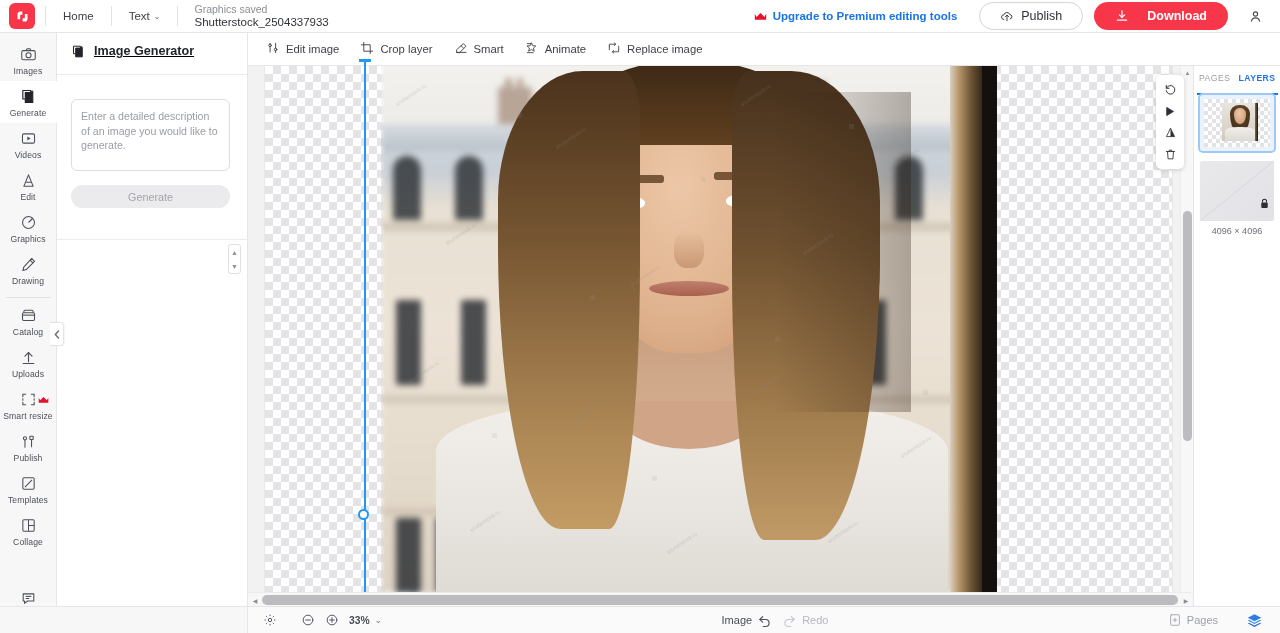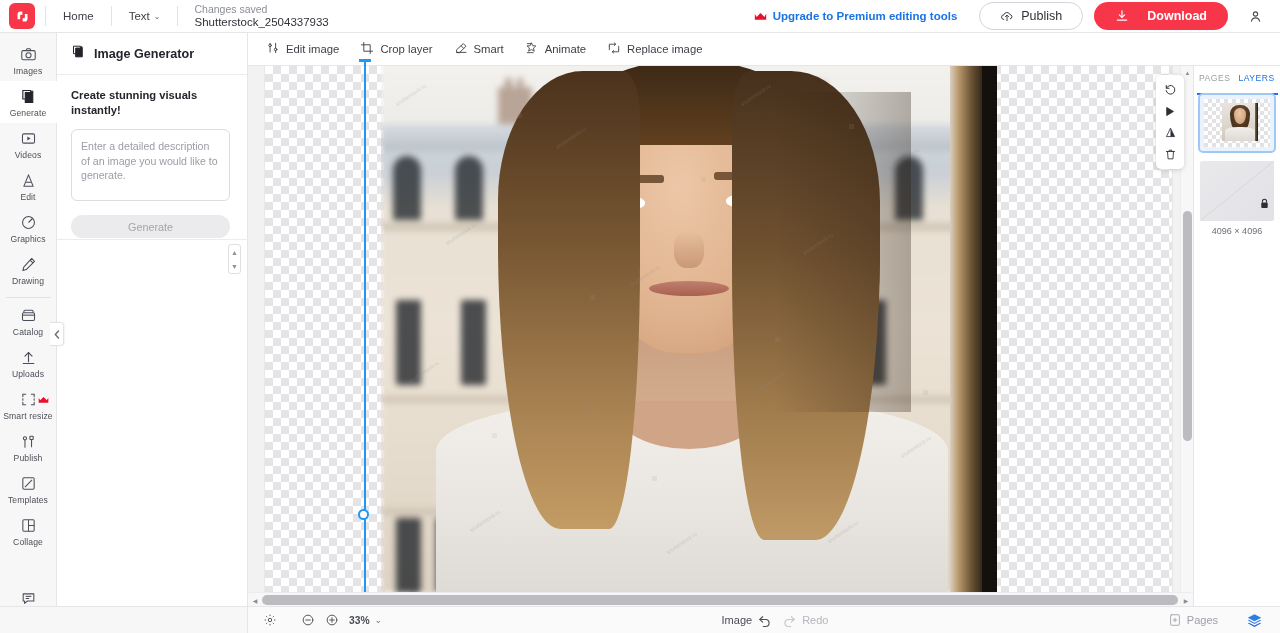--- a/index.html
+++ b/index.html
@@ -82,22 +82,22 @@
     justify-content: center; cursor: pointer; z-index: 30;
     box-shadow: 1px 0 2px rgba(0,0,0,.05);
   }
 
   
   .panel {
     position: absolute; left: 57px; top: 33px; width: 191px; height: 600px;
     background: #ffffff; border-right: 1px solid #e6e6e8;
   }
   .panel-head {
-    display: flex; align-items: center; gap: 8px;
-    padding: 11px 12px 11px 14px; border-bottom: 1px solid #ececee;
+    display: flex; gap: 8px;
+    padding: 11px 12px 11px 14px; border-bottom: 1px solid #ececee; text-decoration: underline;
   }
   .panel-title { font-size: 12.6px; font-weight: bold; color: #23252b; }
   .panel-body { padding: 13px 14px 0; }
   .panel-h1 { font-size: 11.2px; font-weight: bold; color: #23252b; line-height: 1.35; }
   .panel-h2 { font-size: 11.2px; color: #3f4148; line-height: 1.35; }
   .prompt-box {
     margin-top: 11px; width: 159px; height: 72px;
     border: 1px solid #dcdde1; border-radius: 6px;
     padding: 9px 9px; font-size: 10.6px; color: #9a9da5; line-height: 1.38;
     background: #fff; resize: none; font-family: "Liberation Sans", sans-serif;
@@ -229,21 +229,21 @@
   .hsb-btn { position:absolute; top:0; width:14px; height:14px; display:flex; align-items:center; justify-content:center; font-size:6px; color:#8b8e96; cursor:pointer; }
   .hsb-thumb { position:absolute; left:14px; top:2px; width:916px; height:10px; background:#bcbcc0; border-radius:5px; cursor:pointer; }
 
   
   .rpanel {
     position:absolute; left:1193px; top:66px; width:87px; height:540px;
     background:#fff; border-left:1px solid #e6e6e8;
   }
   .rtabs { display:flex; align-items:center; height:22px; padding:0 3px 0 5px; gap:8px; position:relative; }
   .rtab { font-size:8.6px; letter-spacing:.5px; color:#9a9da4; cursor:pointer; padding-bottom:4px; padding-top:6px; }
-  .rtab.active { color:#1b74e4; font-weight:normal; }
+  .rtab.active { color:#1b74e4; font-weight:bold; }
   .rtab-underline { position:absolute; left:3px; top:27px; width:81px; height:2px; background:#1b74e4; }
   .layer {
     margin:7px 6px 0; height:56px; border-radius:3px; position:relative; cursor:pointer;
   }
   .layer.selected { outline:2px solid #9fc8f5; background:#eaf3fd; }
   .layer-checker {
     position:absolute; inset:4px;
     background-color:#fff;
     background-image:
       linear-gradient(45deg,#e2e2e4 25%,transparent 25%,transparent 75%,#e2e2e4 75%),
@@ -290,21 +290,21 @@
     <div class="topbtn">
       <span>Home</span>
     </div>
     <div class="topdiv"></div>
     <div class="topbtn">
       <span>Text</span>
       <span class="caret">⌄</span>
     </div>
     <div class="topdiv"></div>
     <div class="doc-meta">
-      <div class="doc-saved">Changes saved</div>
+      <div class="doc-saved">Graphics saved</div>
       <div class="doc-name">Shutterstock_2504337933</div>
     </div>
     <div class="spacer"></div>
 
     <div class="upgrade">
       <svg class="crown" width="13" height="9" viewBox="0 0 16 11">
         <path d="M1 2.2 3.2 6 8 1.2 12.8 6 15 2.2V9.4H1z" fill="#e8112d"></path>
       </svg>
       <span>Upgrade to Premium editing tools</span>
     </div>
@@ -498,21 +498,20 @@
       <span>
         <svg width="15" height="15" viewBox="0 0 24 24" fill="none" stroke="#23252b" stroke-width="1.6">
           <path d="M4 3.5h11v12H4z"></path>
             <path d="M7.5 6.5h10.5v14H7.5z" fill="#23252b" stroke="#23252b"></path>
           <path d="M17 2.5l.8 2 2 .8-2 .8-.8 2-.8-2-2-.8 2-.8z" fill="#23252b" stroke="none"></path>
         </svg>
       </span>
       <span class="panel-title">Image Generator</span>
     </div>
     <div class="panel-body">
-      <div class="panel-h1">Create stunning visuals instantly!</div>
       <textarea class="prompt-box" placeholder="Enter a detailed description of an image you would like to generate." style=""></textarea>
       <button class="gen-btn">Generate</button>
     </div>
     <div class="panel-rule"></div>
     <div class="panel-spin">
       <span class="spin-a">▲</span>
       <span class="spin-a">▼</span>
     </div>
   </div>
 

